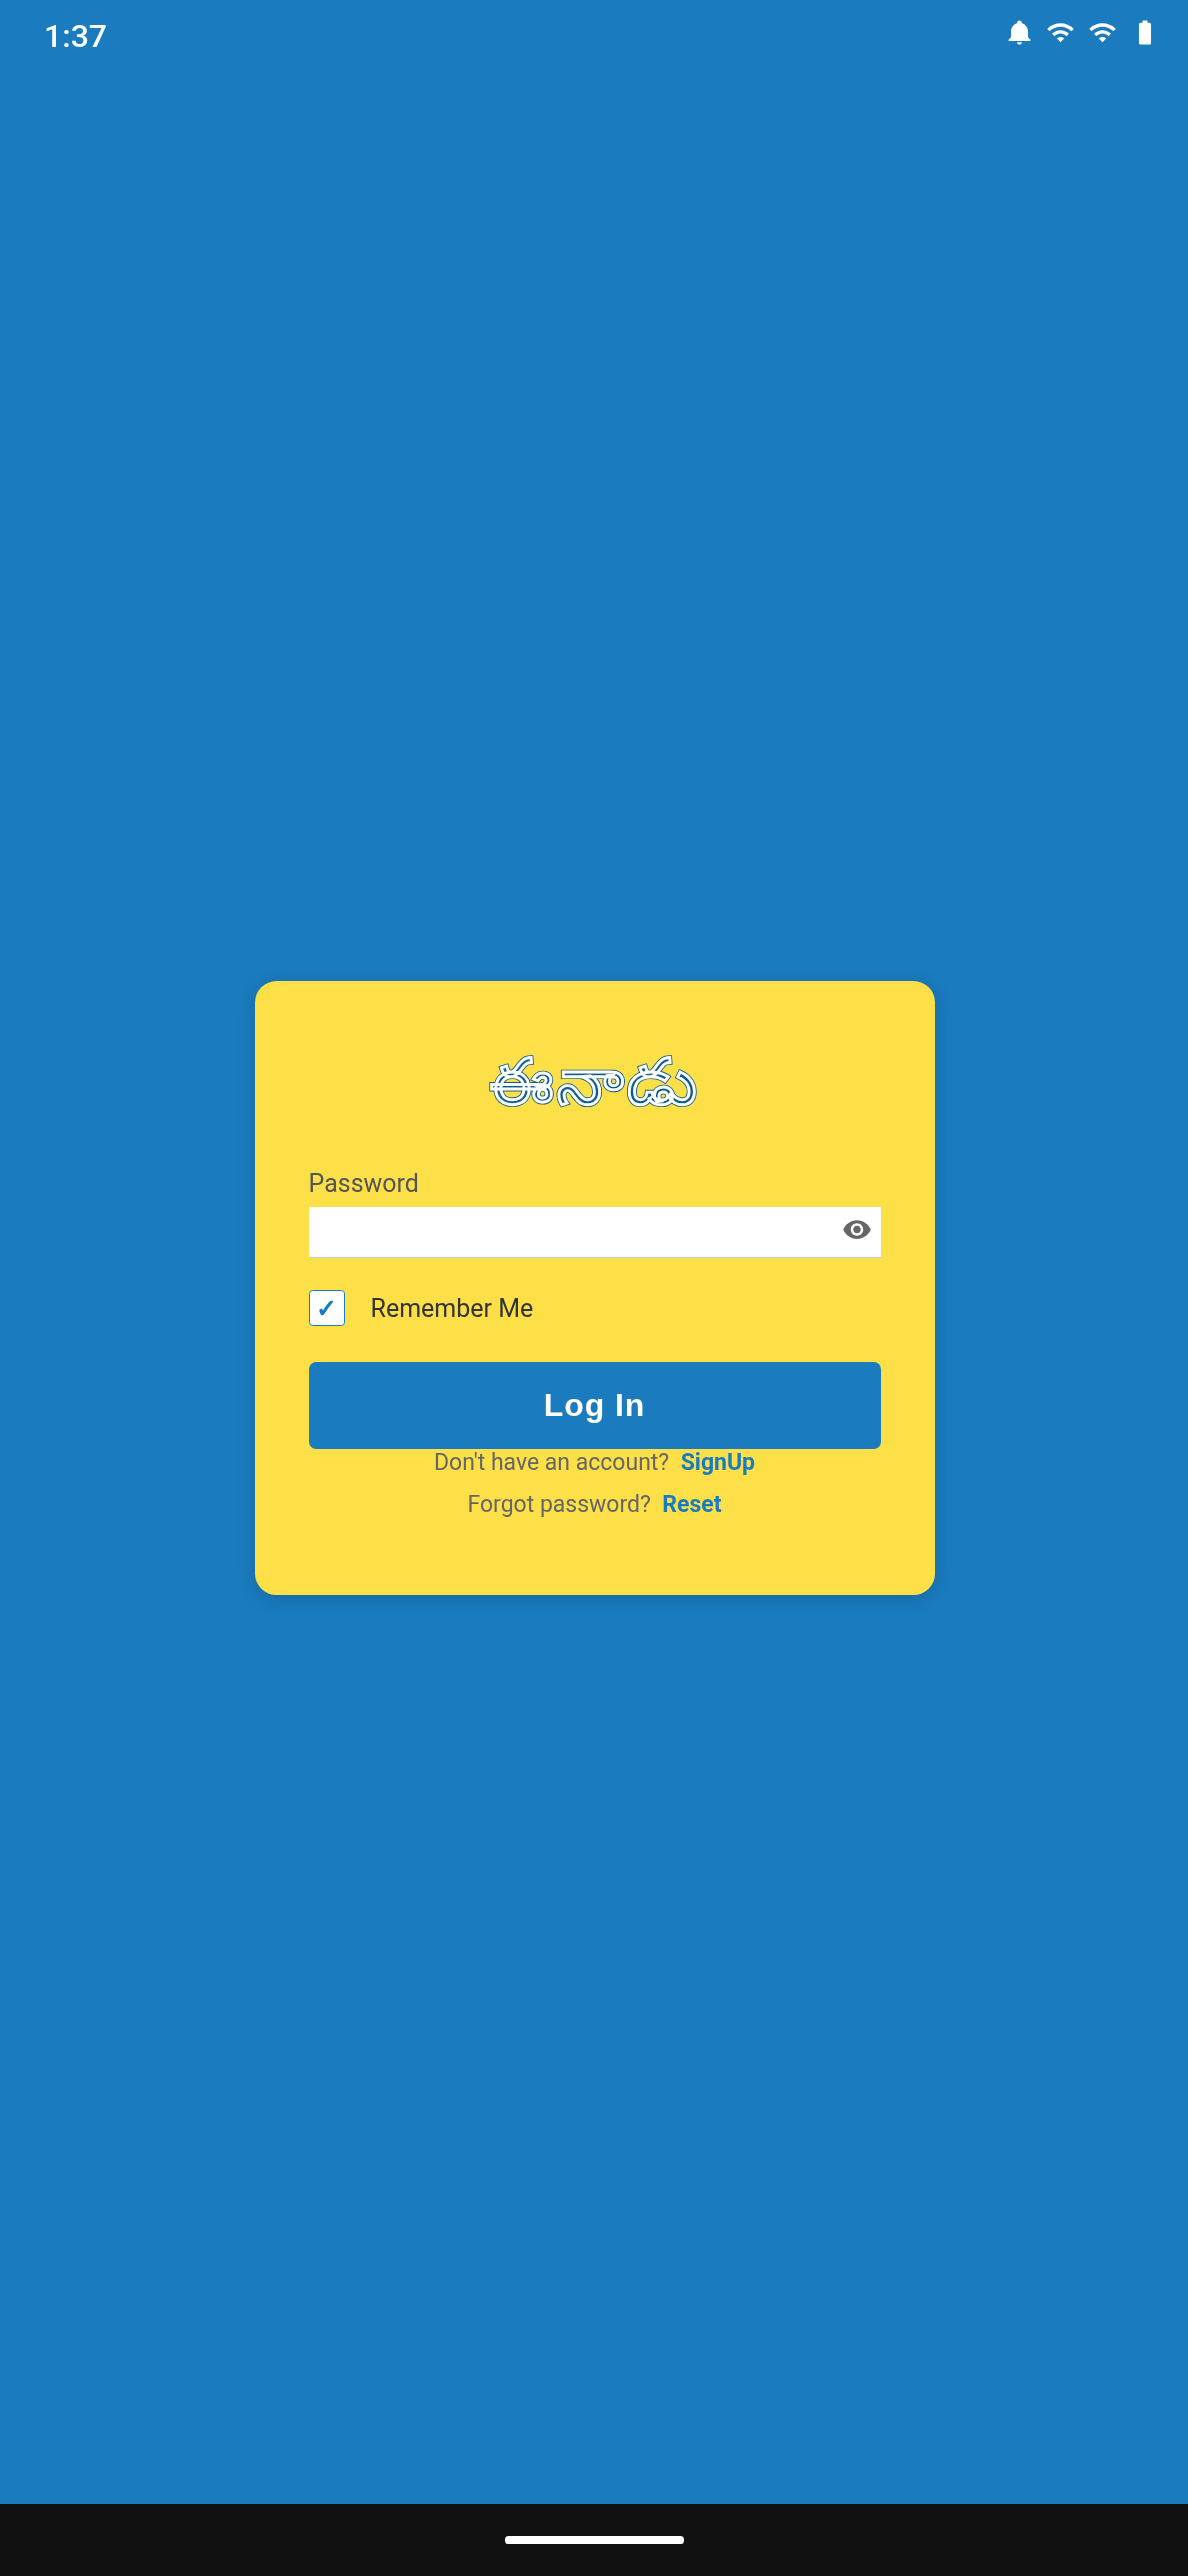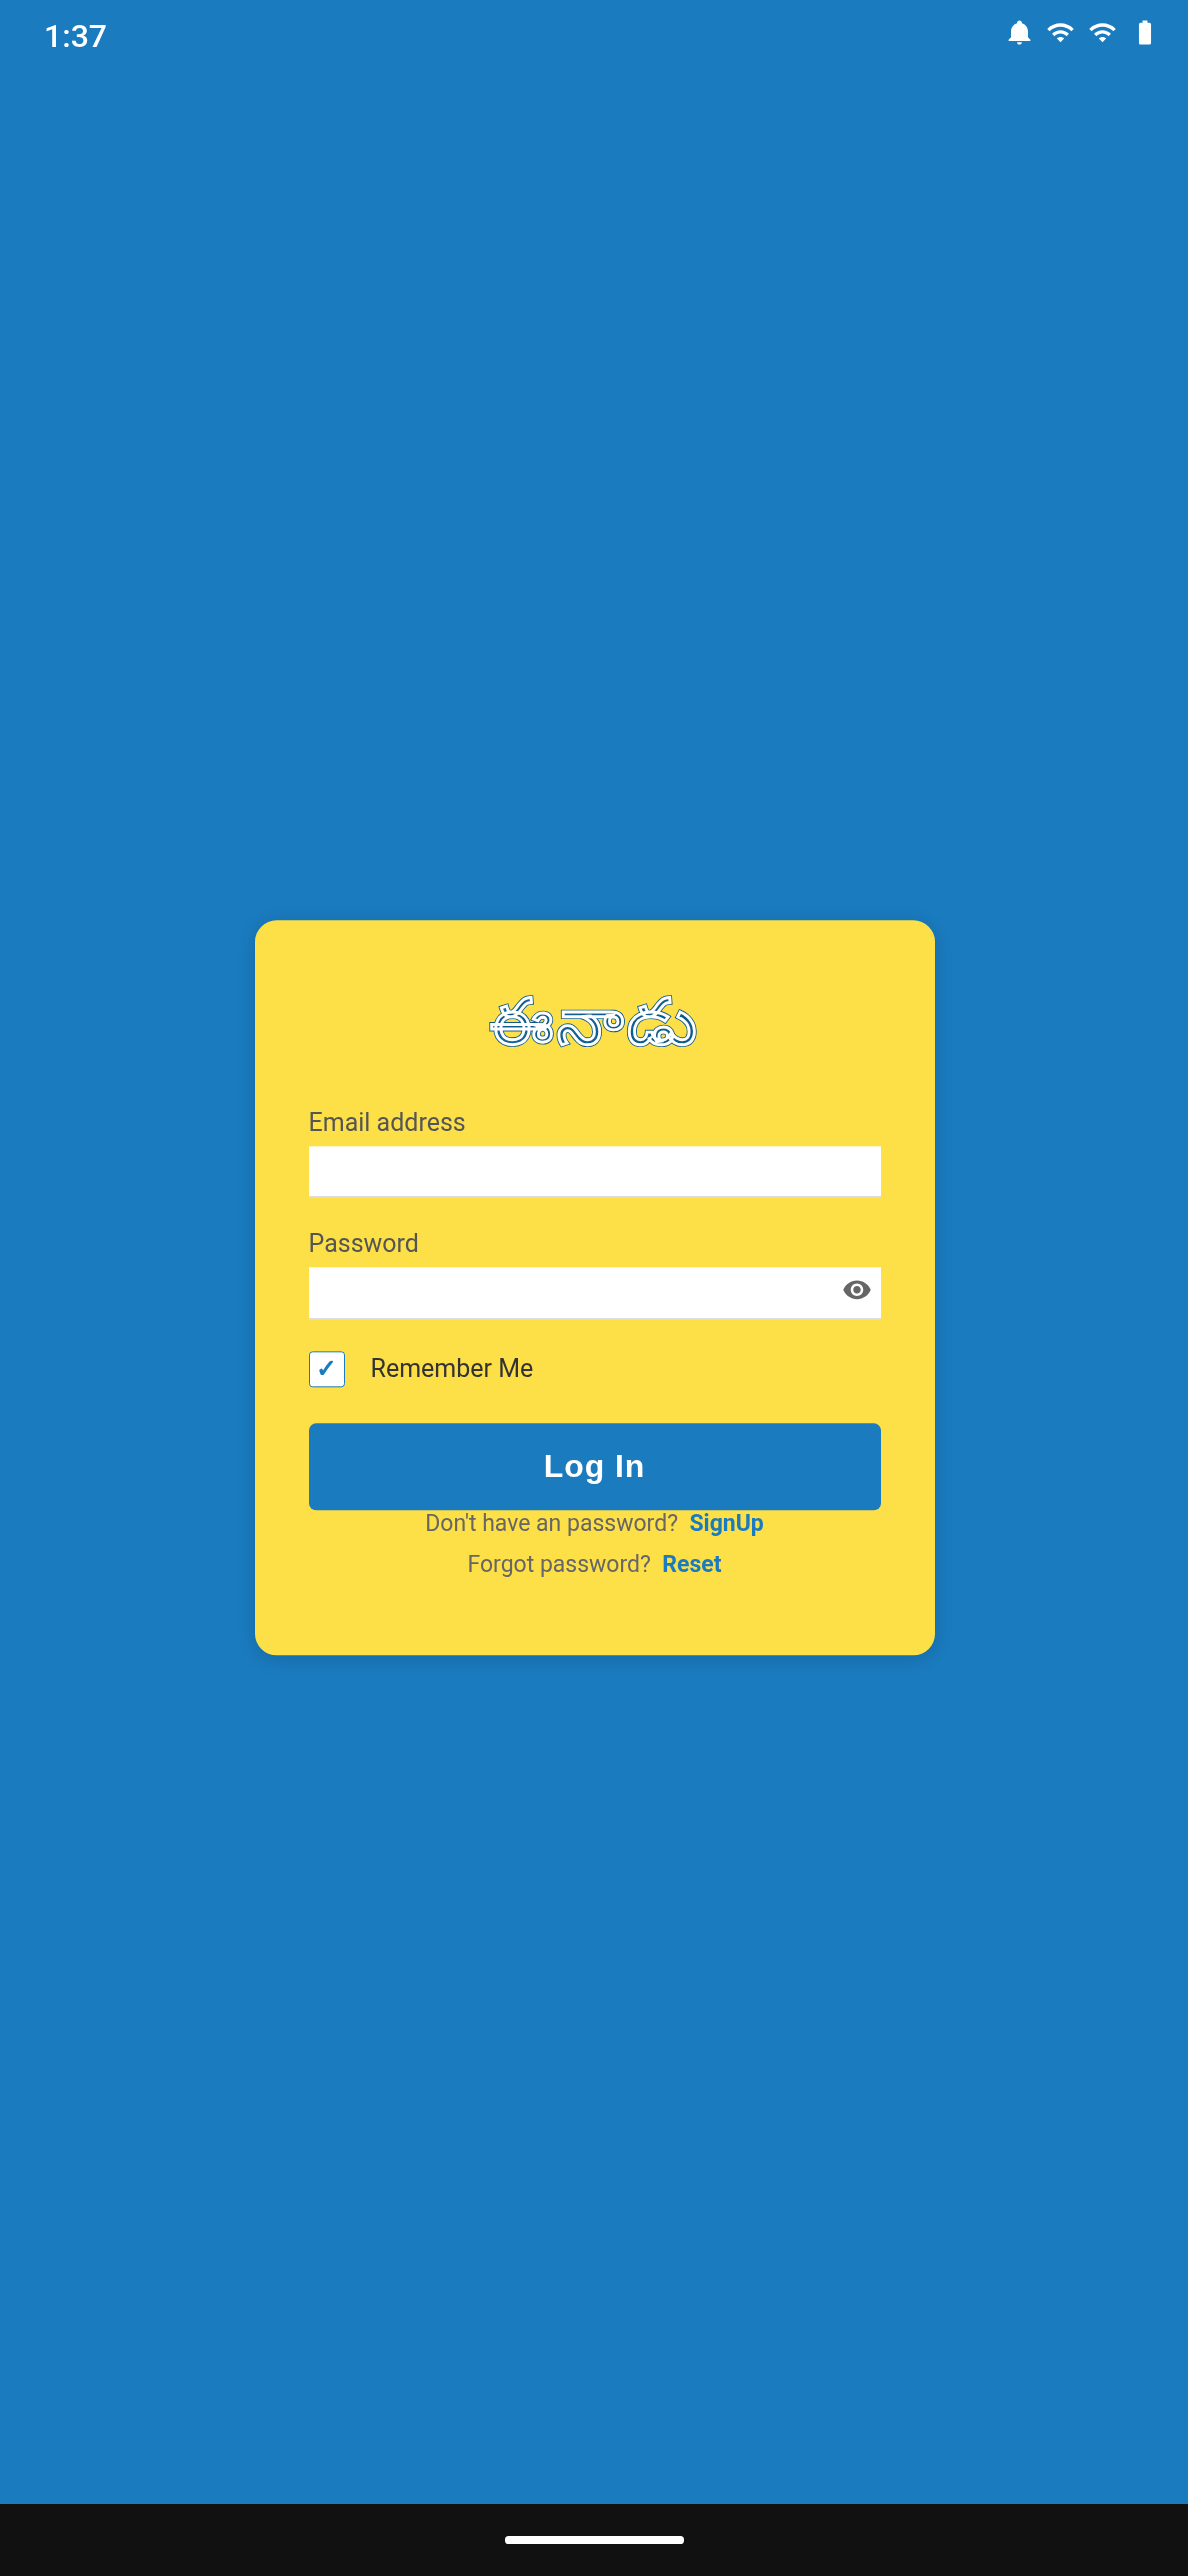--- a/index.html
+++ b/index.html
@@ -252,24 +252,20 @@
         </defs>
 
         <text x="180" y="78" text-anchor="middle" font-size="72" font-weight="900" font-family="serif" fill="url(#logoGrad)" stroke="#1a7bbf" stroke-width="1" style="letter-spacing:4px; paint-order: stroke fill;">ఈనాడు</text>
 
         <text x="180" y="78" text-anchor="middle" font-size="72" font-weight="900" font-family="serif" fill="none" stroke="#0d5a8a" stroke-width="3" style="letter-spacing:4px;">ఈనాడు</text>
         <text x="180" y="78" text-anchor="middle" font-size="72" font-weight="900" font-family="serif" fill="none" stroke="white" stroke-width="1" style="letter-spacing:4px;">ఈనాడు</text>
       </svg>
     </div>
 
     
-    <div class="form-group">
-      <label>Email address</label>
-      <input type="email" value="" placeholder="" style="">
-    </div>
 
     
     <div class="form-group">
       <label>Password</label>
       <div class="password-wrapper">
         <input type="password" value="" placeholder="" style="">
         <span class="eye-icon">
           <svg width="30" height="30" viewBox="0 0 24 24" fill="#666">
             <path d="M12 4.5C7 4.5 2.73 7.61 1 12c1.73 4.39 6 7.5 11 7.5s9.27-3.11 11-7.5c-1.73-4.39-6-7.5-11-7.5zM12 17c-2.76 0-5-2.24-5-5s2.24-5 5-5 5 2.24 5 5-2.24 5-5 5zm0-8c-1.66 0-3 1.34-3 3s1.34 3 3 3 3-1.34 3-3-1.34-3-3-3z"></path>
           </svg>
@@ -282,21 +278,21 @@
       <div class="remember-me-checkbox checked"></div>
       <span class="remember-me-label">Remember Me</span>
     </div>
 
     
     <button class="login-button">Log In</button>
 
     
     <div class="footer-links">
       <p>
-        <span>Don't have an password?</span>
+        <span>Don't have an account?</span>
         &nbsp;<span class="link">SignUp</span>
       </p>
       <p>
         <span>Forgot password?</span>
         &nbsp;<span class="link">Reset</span>
       </p>
     </div>
 
   </div>
 </div>

